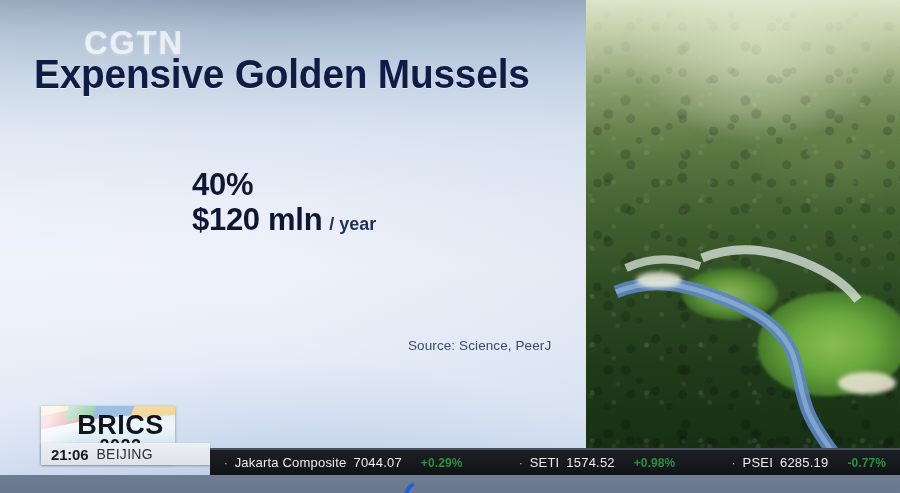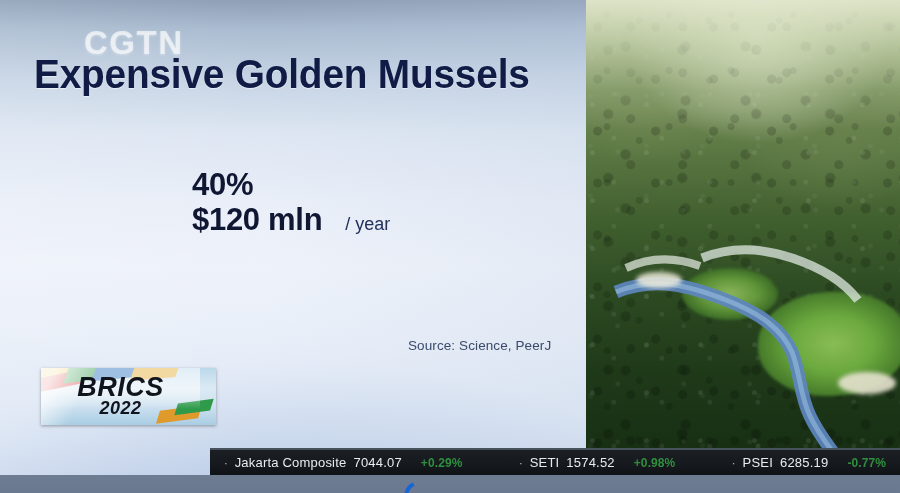--- a/index.html
+++ b/index.html
@@ -41,30 +41,30 @@
     text-shadow:0 1px 3px rgba(255,255,255,.35);}
 
   .headline{position:absolute;left:34px;top:52px;font-size:40px;font-weight:700;
     color:#111c46;letter-spacing:-.2px;white-space:nowrap;
     transform:scaleX(.97);transform-origin:left center;
     text-shadow:0 1px 1px rgba(255,255,255,.55);}
 
   .stat-block{position:absolute;left:176px;top:168px;color:#0f1733;margin-left:16px;}
   .stat-pct{font-size:31px;font-weight:700;letter-spacing:-.3px;line-height:1.08;}
   .stat-money{font-size:31px;font-weight:700;letter-spacing:-.3px;line-height:1.25;
-    display:flex;align-items:baseline;gap:23px;}
-  .stat-unit{font-size:18px;font-weight:400;letter-spacing:0;color:#22305a;}
+    display:flex;align-items:baseline;gap:7px;}
+  .stat-unit{font-size:18px;font-weight:700;letter-spacing:0;color:#22305a;}
 
   .source{position:absolute;left:408px;top:338px;font-size:13.5px;color:#3a4a6b;
     letter-spacing:.1px;}
 
   
-  .brics{position:absolute;left:41px;top:368px;width:175px;height:57px;overflow:hidden;
+  .brics{position:absolute;left:41px;top:406px;width:134px;height:57px;overflow:hidden;
     background:linear-gradient(to bottom,#bcd9ec 0%,#dbeaf4 35%,#cfe2f0 65%,#a9cde4 100%);
-    box-shadow:0 1px 3px rgba(0,0,0,.35);font-style:italic;}
+    box-shadow:0 1px 3px rgba(0,0,0,.35);}
   .brics-wave{position:absolute;left:0;top:0;width:159px;height:57px;
     background:
       linear-gradient(118deg, rgba(255,255,255,.75) 8%, rgba(255,255,255,0) 30%),
       linear-gradient(to bottom, rgba(255,255,255,.55) 40%, rgba(255,255,255,0) 72%);}
   .rib{position:absolute;}
   .rib-a{left:-4px;top:-2px;width:44px;height:17px;background:#e8c33c;
     transform:skewX(-28deg) rotate(-9deg);}
   .rib-b{left:-10px;top:6px;width:52px;height:15px;background:#d6312f;
     transform:skewX(-26deg) rotate(-13deg);}
   .rib-c{left:26px;top:-3px;width:40px;height:16px;background:#2e9a4a;
@@ -179,20 +179,24 @@
         <div class="rib rib-c"></div>
         <div class="rib rib-d"></div>
         <div class="rib rib-e"></div>
         <div class="rib rib-f"></div>
         <div class="rib rib-g"></div>
         <div class="brics-wave"></div>
         <div class="brics-text">BRICS</div>
         <div class="brics-year">2022</div>
       </div>
 
+      <div class="timebar">
+        <span class="t">21:06</span>
+        <span class="c">BEIJING</span>
+      </div>
     </div>
 
     <div class="footage">
       <div class="canopy"></div>
       <div class="tex"></div>
       <div class="meadow2"></div>
       <div class="meadow"></div>
       <svg class="river" viewBox="0 0 314 475" preserveAspectRatio="none">
         <path d="M30,292 C70,276 104,286 140,300 C176,314 196,330 206,352
                  C214,372 214,396 224,416 C234,438 250,454 262,475" fill="none" stroke="#5d86bf" stroke-width="13" opacity="0.92"></path>

